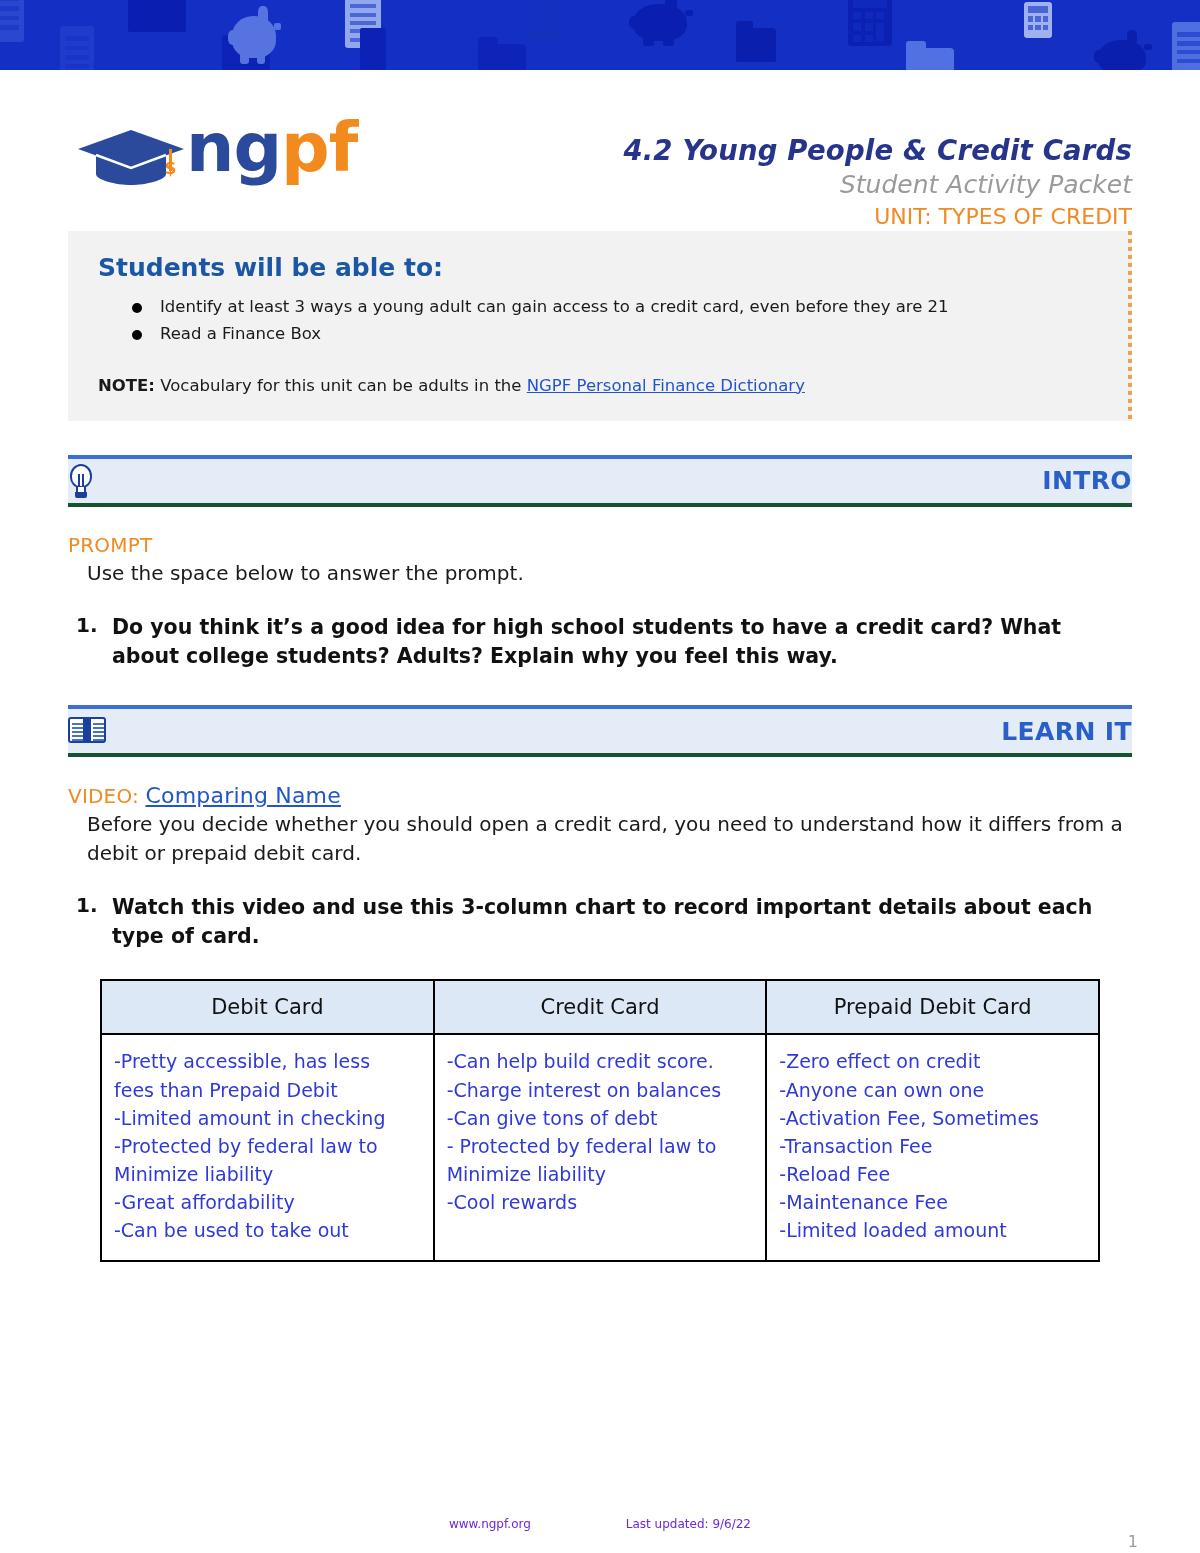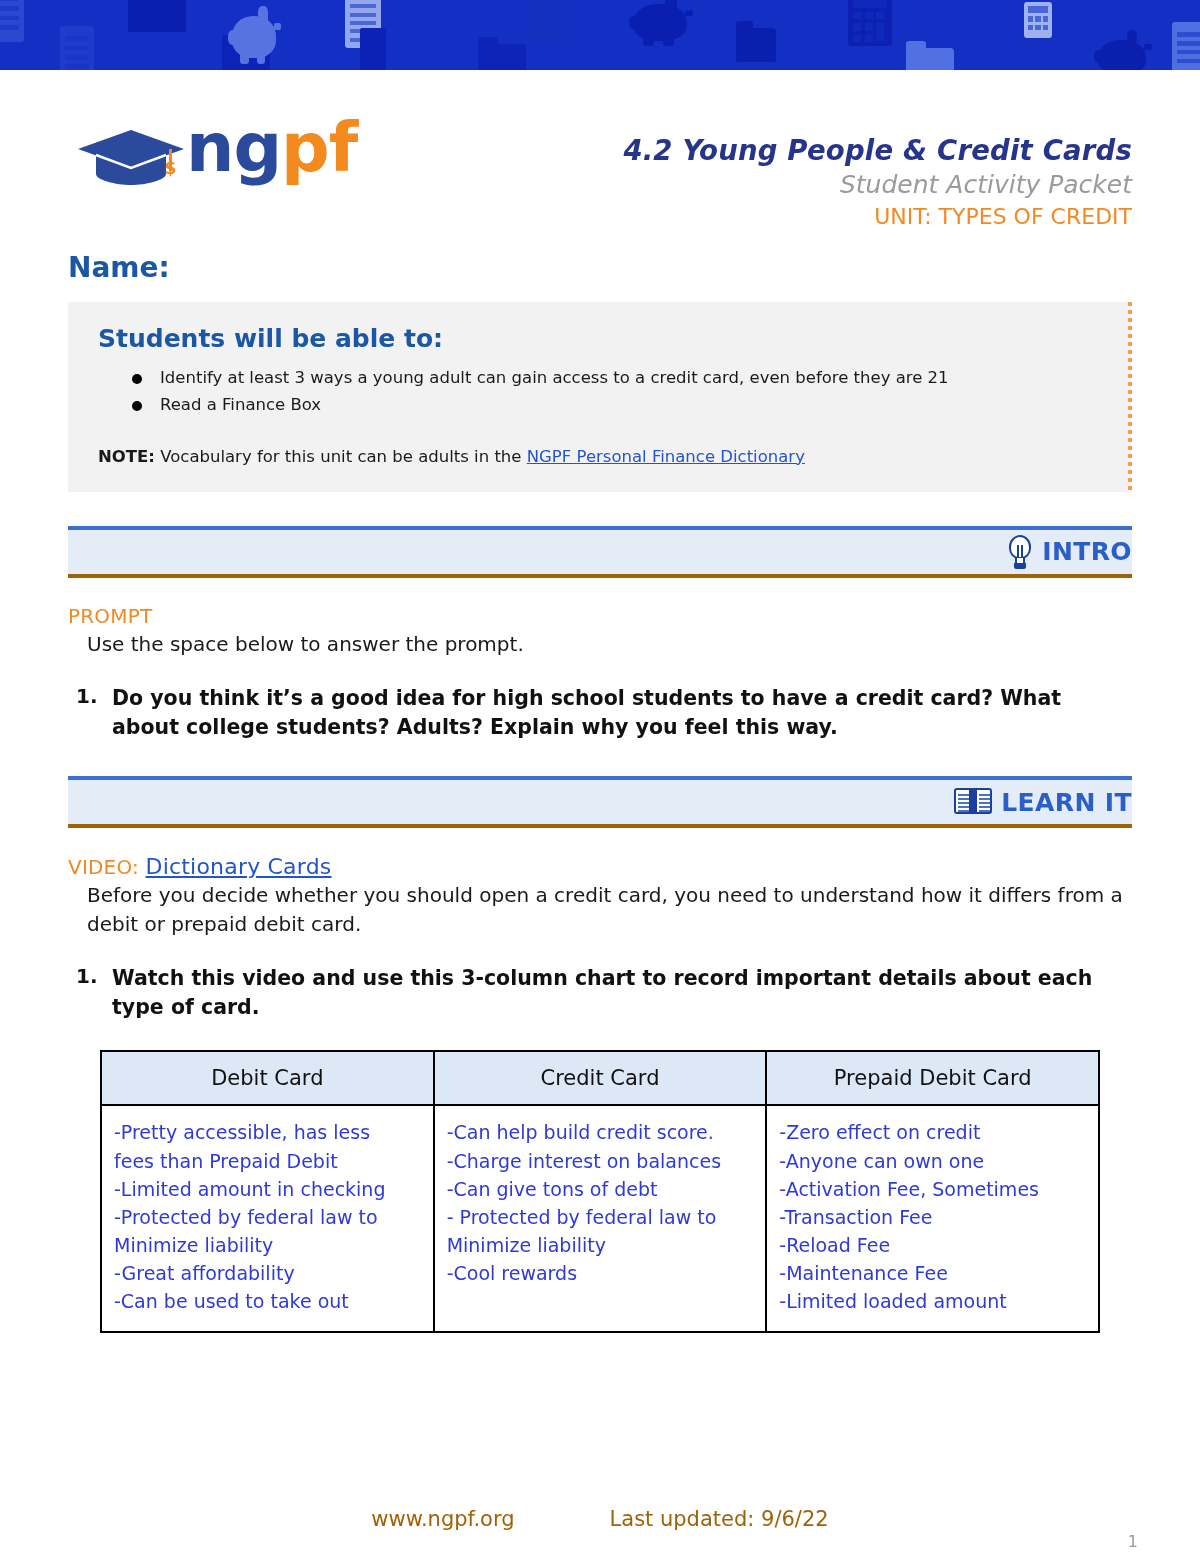--- a/index.html
+++ b/index.html
@@ -145,25 +145,25 @@
   .obj-note b { font-weight: bold; }
   .link {
     color: #2255cc; text-decoration: underline;
   }
 
   
   .section-bar {
     margin-top: 34px;
     background: #e4ecf7;
     border-top: 4px solid #3b6fd4;
-    border-bottom: 4px solid #a16207;
+    border-bottom: 4px solid #14532d;
     height: 52px;
     display: flex;
     align-items: center;
-    justify-content: flex-end;
+    justify-content: space-between;
     gap: 9px;
   }
   .section-bar .label {
     font-size: 25px; font-weight: bold; color: #2a5fc8;
     letter-spacing: .4px;
   }
 
   
   .bulb { position: relative; width: 26px; height: 34px; }
   .bulb .glass {
@@ -252,21 +252,21 @@
   
   .footer {
     position: absolute;
     left: 0; bottom: 22px;
     width: 1200px;
   }
   .footer-inner {
     display: flex;
     justify-content: center;
     gap: 95px;
-    font-size: 21px; color: #a16207;
+    font-size: 12px; color: #6d28d9;
   }
   .page-num {
     position: absolute; right: 62px; bottom: -20px;
     font-size: 16px; color: #9b9b9b;
   }
 </style>
 </head>
 <body>
 
 <div class="banner">
@@ -383,21 +383,20 @@
       <div class="logo-text"><span class="logo-ng">ng</span><span class="logo-pf">pf</span></div>
     </div>
 
     <div class="titles">
       <div class="title-main">4.2 Young People &amp; Credit Cards</div>
       <div class="title-sub">Student Activity Packet</div>
       <div class="title-unit">UNIT: TYPES OF CREDIT</div>
     </div>
   </div>
 
-  <div class="name-label">Name:</div>
 
   <div class="objectives">
     <div class="obj-title">Students will be able to:</div>
     <ul class="obj-list">
       <li>Identify at least 3 ways a young adult can gain access to a credit card, even before they are 21</li>
       <li>Read a Finance Box</li>
     </ul>
     <div class="obj-note"><b>NOTE:</b><span> Vocabulary for this unit can be adults in the </span><a class="link" href="#">NGPF Personal Finance Dictionary</a></div>
   </div>
 
@@ -436,21 +435,21 @@
           <span class="rl" style="top:4px"></span>
           <span class="rl" style="top:8px"></span>
           <span class="rl" style="top:12px"></span>
           <span class="rl" style="top:16px"></span>
           <span class="rl" style="top:20px"></span>
         </span>
     </span>
     <span class="label">LEARN IT</span>
   </div>
 
-  <div class="kicker"><span>VIDEO: </span><a class="link" href="#">Dictionary Cards</a></div>
+  <div class="kicker"><span>VIDEO: </span><a class="link" href="#">Comparing Name</a></div>
   <div class="para">Before you decide whether you should open a credit card, you need to understand how it differs from a debit or prepaid debit card.</div>
 
   <ul class="qlist">
     <li>
       <span class="qnum">1.</span>
       <div class="qtext">Watch this video and use this 3-column chart to record important details about each type of card.</div>
     </li>
   </ul>
 
   <table class="chart">

